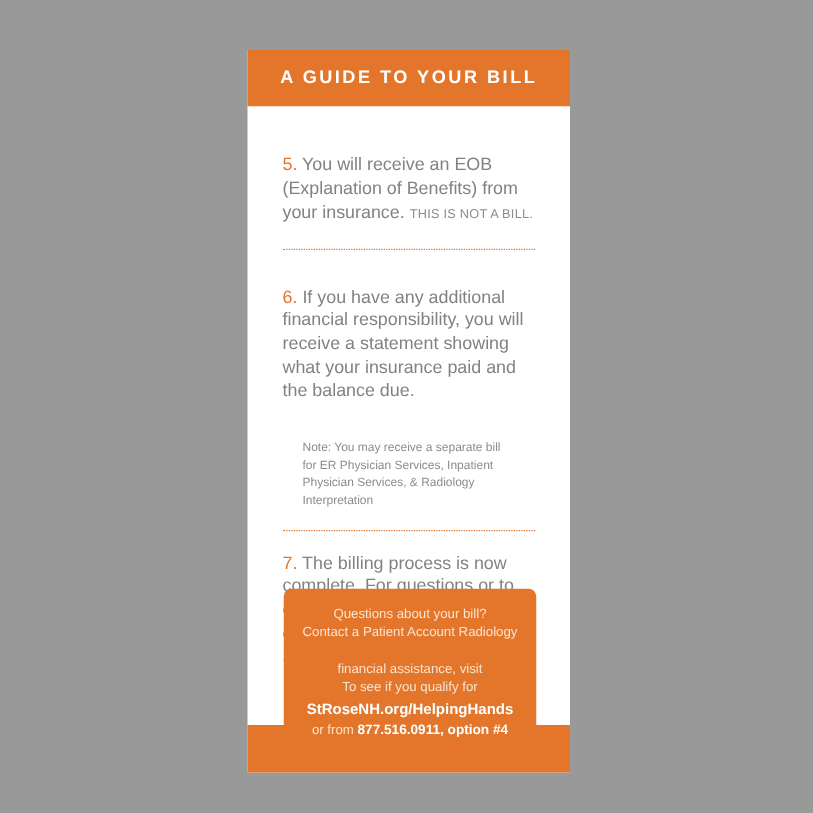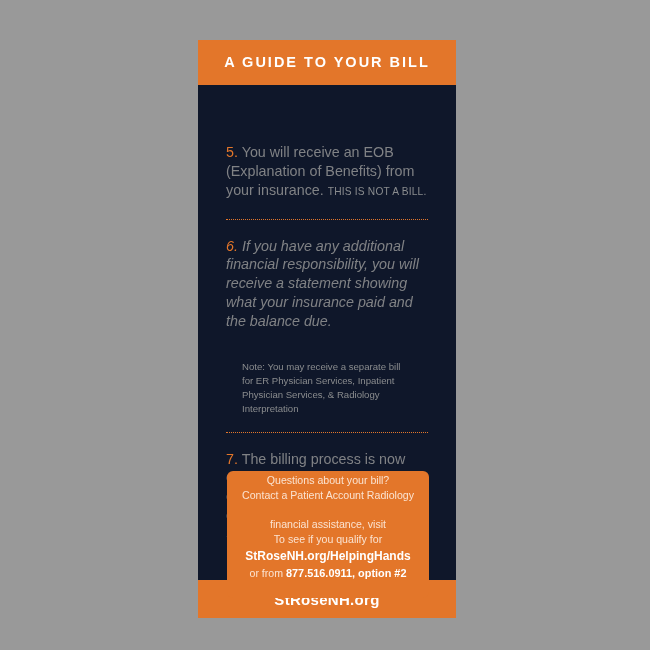--- a/index.html
+++ b/index.html
@@ -17,21 +17,21 @@
     position: relative;
     width: 650px;
     height: 650px;
   }
   .card {
     position: absolute;
     left: 198px;
     top: 40px;
     width: 258px;
     height: 578px;
-    background: #0f172a;
+    background: #ffffff;
     box-sizing: border-box;
     display: flex;
     flex-direction: column;
   }
   .header-bar {
     background: #E3762A;
     height: 45px;
     display: flex;
     align-items: center;
     justify-content: center;
@@ -52,52 +52,52 @@
   }
   .step {
     color: #808285;
     font-size: 14.3px;
     line-height: 1.32;
     margin: 0;
   }
   .step-num {
     color: #E3762A;
   }
-  .step-5 { padding-top: 58px; }
+  .step-5 { padding-top: 38px; }
   .note-inline {
     font-size: 10.2px;
     letter-spacing: 0.2px;
     color: #8a8c8e;
   }
   .divider {
     border: 0;
     border-top: 1.6px dotted #E3762A;
     margin: 0;
     height: 0;
   }
   .div-1 { margin-top: 19px; }
   .div-2 { margin-top: 16px; }
-  .step-6 { margin-top: 17px; font-style: italic; }
+  .step-6 { margin-top: 29px; }
   .note-block {
     color: #8a8c8e;
     font-size: 9.6px;
     line-height: 1.45;
     margin: 16px;
     padding-top: 13px;
   }
   .step-7 { margin-top: 17px; }
 
   .contact-box {
     position: absolute;
     left: 29px;
     right: 27px;
     top: 386px;
     background: #E3762A;
     border-radius: 6px;
-    padding: 2px 10px 15px 10px;
+    padding: 13px 10px 15px 10px;
     box-sizing: border-box;
     text-align: center;
   }
   .cb-line {
     color: #fbe3d1;
     font-size: 10.6px;
     line-height: 1.45;
     margin: 0;
   }
   .cb-strong {
@@ -176,21 +176,21 @@
         <span>The billing process is now complete. For questions or to explore payment options, contact a Patient Account Specialist.</span>
       </p>
 
       <div class="contact-box">
         <p class="cb-line">Questions about your bill?</p>
         <p class="cb-line">Contact a Patient Account Radiology</p>
         <div class="cb-gap"></div>
         <p class="cb-line">financial assistance, visit</p>
         <p class="cb-line">To see if you qualify for</p>
         <p class="cb-url">StRoseNH.org/HelpingHands</p>
-        <p class="cb-call"><span>or from </span><b>877.516.0911, option #2</b></p>
+        <p class="cb-call"><span>or from </span><b>877.516.0911, option #4</b></p>
       </div>
 
     </div>
 
     <div class="footer-bar">
       <div class="footer-text">StRoseNH.org</div>
     </div>
 
   </div>
 </div>

